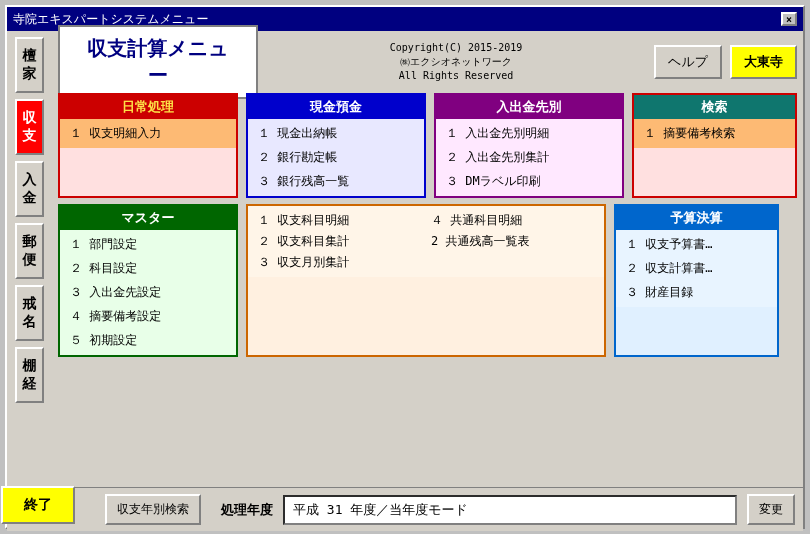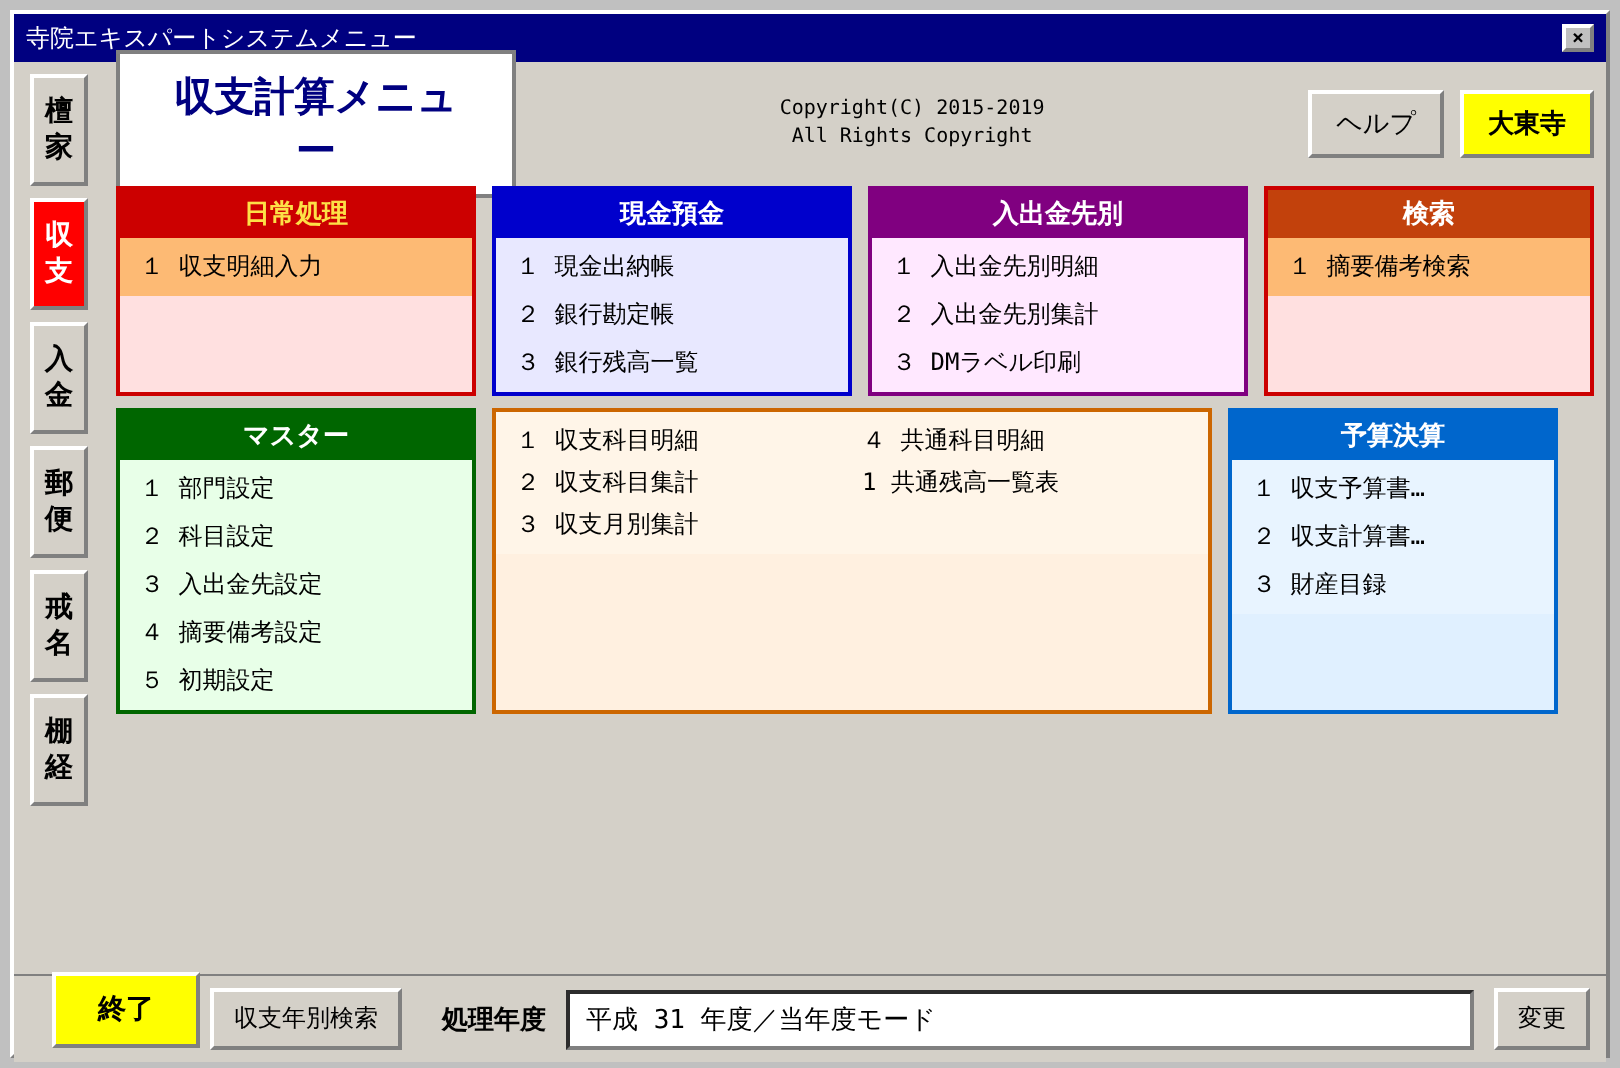--- a/index.html
+++ b/index.html
@@ -269,21 +269,22 @@
           <span>棚経</span>
         </div>
       </div>
 
       <div class="right-content">
 
         <div class="header-row">
           <div class="main-title">収支計算メニュー</div>
           <div class="copyright">
             <div>Copyright(C) 2015-2019</div>
-            <div>All Rights Copyright</div>
+            <div>㈱エクシオネットワーク</div>
+            <div>All Rights Reserved</div>
           </div>
           <button class="help-btn">ヘルプ</button>
           <button class="temple-btn">大東寺</button>
         </div>
 
         <div class="grid-top">
 
           <div class="panel panel-nichijo">
             <div class="panel-header" style="background:#cc0000;color:#fde047;">日常処理</div>
             <div class="panel-body pink">
@@ -303,21 +304,21 @@
           <div class="panel panel-inout">
             <div class="panel-header" style="background:#800080;color:white;">入出金先別</div>
             <div class="panel-body" style="background:#ffe8ff;">
               <div class="panel-item">１ 入出金先別明細</div>
               <div class="panel-item">２ 入出金先別集計</div>
               <div class="panel-item">３ DMラベル印刷</div>
             </div>
           </div>
 
           <div class="panel panel-search">
-            <div class="panel-header" style="background:#c2410c;color:white;">検索</div>
+            <div class="panel-header" style="background:#0f766e;color:white;">検索</div>
             <div class="panel-body pink">
               <div class="panel-item">１ 摘要備考検索</div>
             </div>
           </div>
 
         </div>
 
         <div class="grid-bottom">
 
           <div class="panel panel-master">
@@ -334,21 +335,21 @@
           <div class="panel panel-kamoku">
             <div class="panel-body" style="background:#fff5e8;">
               <div class="col-2">
                 <div>
                   <div class="panel-item">１ 収支科目明細</div>
                   <div class="panel-item">２ 収支科目集計</div>
                   <div class="panel-item">３ 収支月別集計</div>
                 </div>
                 <div>
                   <div class="panel-item">４ 共通科目明細</div>
-                  <div class="panel-item">1 共通残高一覧表</div>
+                  <div class="panel-item">2 共通残高一覧表</div>
                 </div>
               </div>
             </div>
           </div>
 
           <div class="panel panel-yosan">
             <div class="panel-header" style="background:#0066cc;color:#ffffff;">予算決算</div>
             <div class="panel-body" style="background:#e8f4ff;">
               <div class="panel-item">１ 収支予算書…</div>
               <div class="panel-item">２ 収支計算書…</div>
@@ -356,21 +357,21 @@
             </div>
           </div>
 
         </div>
 
       </div>
     </div>
 
     <div class="bottom-bar">
 
-      <div style="position:absolute;left:26px;bottom:10px;">
+      <div style="position:absolute;left:1px;bottom:10px;">
         <button class="sidebar-btn yellow" style="width:74px;padding:8px 4px;font-size:14px;font-weight:bold;">終了</button>
       </div>
       <div style="margin-left:90px;display:flex;align-items:center;gap:10px;flex:1;">
         <button class="search-year-btn">収支年別検索</button>
         <span class="year-label">処理年度</span>
         <div class="year-display">平成 31  年度／当年度モード</div>
         <button class="change-btn">変更</button>
       </div>
     </div>
 

